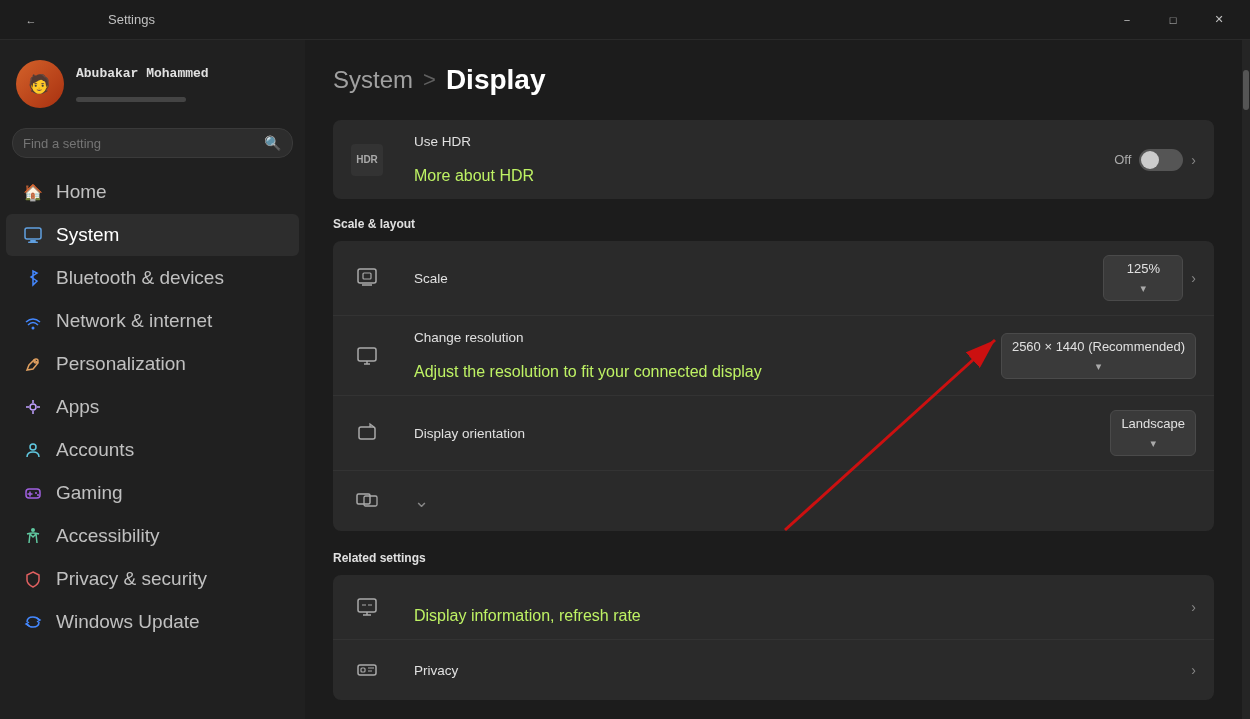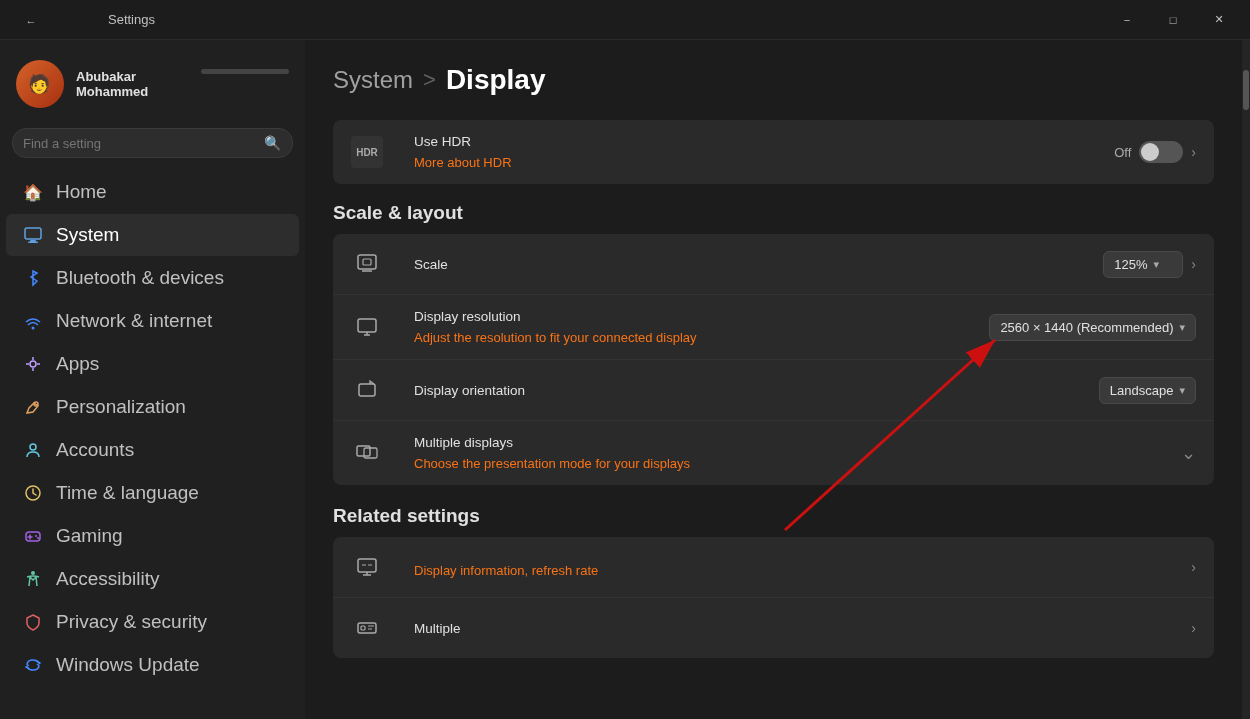--- a/index.html
+++ b/index.html
@@ -92,22 +92,23 @@
       width: 100%;
       height: 100%;
       background: linear-gradient(135deg, #d4622a, #a83010);
       display: flex;
       align-items: center;
       justify-content: center;
       font-size: 18px;
     }
     .user-info {
       display: flex;
-      flex-direction: row;
+      flex-direction: column;
       gap: 16px;
+      font-family: Liberation Mono, monospace;
     }
     .user-name {
       font-size: 13px;
       font-weight: 600;
       color: #e0e0e0;
     }
     .user-bar {
       width: 110px;
       height: 5px;
       background: #444;
@@ -196,21 +197,21 @@
       color: #606060;
     }
     .breadcrumb-current {
       font-size: 28px;
       font-weight: 600;
       color: #ffffff;
     }
 
     
     .settings-section-label {
-      font-size: 19px;
+      font-size: 12px;
       font-weight: 600;
       color: #e0e0e0;
       margin-bottom: 10px;
       margin-top: 6px;
     }
 
     .settings-card {
       background: #2a2a2a;
       border-radius: 8px;
       margin-bottom: 4px;
@@ -240,23 +241,23 @@
 
     .row-text {
       flex: 1;
     }
     .row-title {
       font-size: 13.5px;
       color: #e0e0e0;
       font-weight: 500;
     }
     .row-subtitle {
-      font-size: 13px;
-      color: #f97316;
-      margin-top: 6px;
+      font-size: 16px;
+      color: #bef264;
+      margin-top: 18px;
     }
 
     .row-right {
       display: flex;
       align-items: center;
       gap: 8px;
       flex-shrink: 0;
     }
 
     
@@ -286,20 +287,21 @@
       border: 1px solid #4a4a4a;
       border-radius: 6px;
       color: #e0e0e0;
       font-size: 13px;
       padding: 5px 10px;
       display: flex;
       align-items: center;
       gap: 6px;
       cursor: pointer;
       min-width: 80px;
+      flex-direction: column;
     }
     .dropdown-arrow {
       font-size: 11px;
       color: #aaa;
     }
 
     .chevron-right {
       color: #888;
       font-size: 14px;
     }
@@ -396,52 +398,43 @@
               <path d="M2 10 Q9 4 16 10" stroke="#4488ff" stroke-width="1.5" fill="none"></path>
               <path d="M4 13 Q9 8 14 13" stroke="#4488ff" stroke-width="1.5" fill="none"></path>
               <circle cx="9" cy="16" r="1.5" fill="#4488ff"></circle>
             </svg>
         </span>
         <span class="nav-label">Network &amp; internet</span>
       </div>
       <div class="nav-item">
         <span class="nav-icon">
           <svg width="18" height="18" viewBox="0 0 18 18" fill="none">
+              <path d="M3 15 L5 10 L10 5 L14 8 L9 14 Z" stroke="#e0a060" stroke-width="1.5" fill="none"></path>
+              <circle cx="12" cy="6" r="2" stroke="#e0a060" stroke-width="1.5" fill="none"></circle>
+            </svg>
+        </span>
+        <span class="nav-label">Personalization</span>
+      </div>
+      <div class="nav-item">
+        <span class="nav-icon">
+          <svg width="18" height="18" viewBox="0 0 18 18" fill="none">
               <circle cx="9" cy="9" r="3" stroke="#c0a0ff" stroke-width="1.5" fill="none"></circle>
               <path d="M9 2 L9 5 M9 13 L9 16 M2 9 L5 9 M13 9 L16 9" stroke="#c0a0ff" stroke-width="1.5"></path>
             </svg>
         </span>
         <span class="nav-label">Apps</span>
       </div>
       <div class="nav-item">
         <span class="nav-icon">
           <svg width="18" height="18" viewBox="0 0 18 18" fill="none">
-              <path d="M3 15 L5 10 L10 5 L14 8 L9 14 Z" stroke="#e0a060" stroke-width="1.5" fill="none"></path>
-              <circle cx="12" cy="6" r="2" stroke="#e0a060" stroke-width="1.5" fill="none"></circle>
-            </svg>
-        </span>
-        <span class="nav-label">Personalization</span>
-      </div>
-      <div class="nav-item">
-        <span class="nav-icon">
-          <svg width="18" height="18" viewBox="0 0 18 18" fill="none">
               <circle cx="9" cy="6" r="3" stroke="#60c8e0" stroke-width="1.5" fill="none"></circle>
               <path d="M3 16 Q3 11 9 11 Q15 11 15 16" stroke="#60c8e0" stroke-width="1.5" fill="none"></path>
             </svg>
         </span>
         <span class="nav-label">Accounts</span>
-      </div>
-      <div class="nav-item">
-        <span class="nav-icon">
-          <svg width="18" height="18" viewBox="0 0 18 18" fill="none">
-              <circle cx="9" cy="9" r="7" stroke="#e0c060" stroke-width="1.5" fill="none"></circle>
-              <path d="M9 5 L9 9 L12 11" stroke="#e0c060" stroke-width="1.5" stroke-linecap="round"></path>
-            </svg>
-        </span>
-        <span class="nav-label">Time &amp; language</span>
       </div>
       <div class="nav-item">
         <span class="nav-icon">
           <svg width="18" height="18" viewBox="0 0 18 18" fill="none">
               <rect x="2" y="5" width="14" height="9" rx="3" stroke="#a060e0" stroke-width="1.5" fill="none"></rect>
               <path d="M6 8 L6 12 M4 10 L8 10" stroke="#a060e0" stroke-width="1.5" stroke-linecap="round"></path>
               <circle cx="12" cy="9" r="1" fill="#a060e0"></circle>
               <circle cx="14" cy="11" r="1" fill="#a060e0"></circle>
             </svg>
         </span>
@@ -534,21 +527,21 @@
 
         <div class="settings-row">
           <div class="row-icon">
             <svg width="22" height="22" viewBox="0 0 22 22" fill="none">
                 <rect x="2" y="3" width="18" height="13" rx="2" stroke="#aaa" stroke-width="1.5" fill="none"></rect>
                 <path d="M8 19 L14 19" stroke="#aaa" stroke-width="1.5"></path>
                 <path d="M11 16 L11 19" stroke="#aaa" stroke-width="1.5"></path>
               </svg>
           </div>
           <div class="row-text">
-            <div class="row-title">Display resolution</div>
+            <div class="row-title">Change resolution</div>
             <div class="row-subtitle">Adjust the resolution to fit your connected display</div>
           </div>
           <div class="row-right">
             <div class="dropdown-btn">
               <span>2560 × 1440 (Recommended)</span>
               <span class="dropdown-arrow">▾</span>
             </div>
           </div>
         </div>
 
@@ -569,24 +562,20 @@
             </div>
           </div>
         </div>
 
         <div class="settings-row">
           <div class="row-icon">
             <svg width="22" height="22" viewBox="0 0 22 22" fill="none">
                 <rect x="1" y="4" width="13" height="10" rx="1.5" stroke="#aaa" stroke-width="1.5" fill="none"></rect>
                 <rect x="8" y="6" width="13" height="10" rx="1.5" stroke="#aaa" stroke-width="1.3" fill="none"></rect>
               </svg>
-          </div>
-          <div class="row-text">
-            <div class="row-title">Multiple displays</div>
-            <div class="row-subtitle">Choose the presentation mode for your displays</div>
           </div>
           <div class="row-right">
             <span class="chevron-right" style="font-size:18px;">⌄</span>
           </div>
         </div>
 
       </div>
     </div>
 
     <div style="margin-top:20px;">
@@ -612,21 +601,21 @@
 
         <div class="settings-row">
           <div class="row-icon">
             <svg width="22" height="22" viewBox="0 0 22 22" fill="none">
                 <rect x="2" y="6" width="18" height="10" rx="2" stroke="#aaa" stroke-width="1.5" fill="none"></rect>
                 <rect x="5" y="9" width="4" height="4" rx="1" stroke="#aaa" stroke-width="1.2" fill="none"></rect>
                 <path d="M12 9 L18 9 M12 12 L16 12" stroke="#aaa" stroke-width="1.2"></path>
               </svg>
           </div>
           <div class="row-text">
-            <div class="row-title">Multiple</div>
+            <div class="row-title">Privacy</div>
           </div>
           <div class="row-right">
             <span class="chevron-right">›</span>
           </div>
         </div>
 
       </div>
     </div>
 
     <svg class="red-arrow" style="position:absolute; top:0; left:0; width:100%; height:100%; pointer-events:none;">

